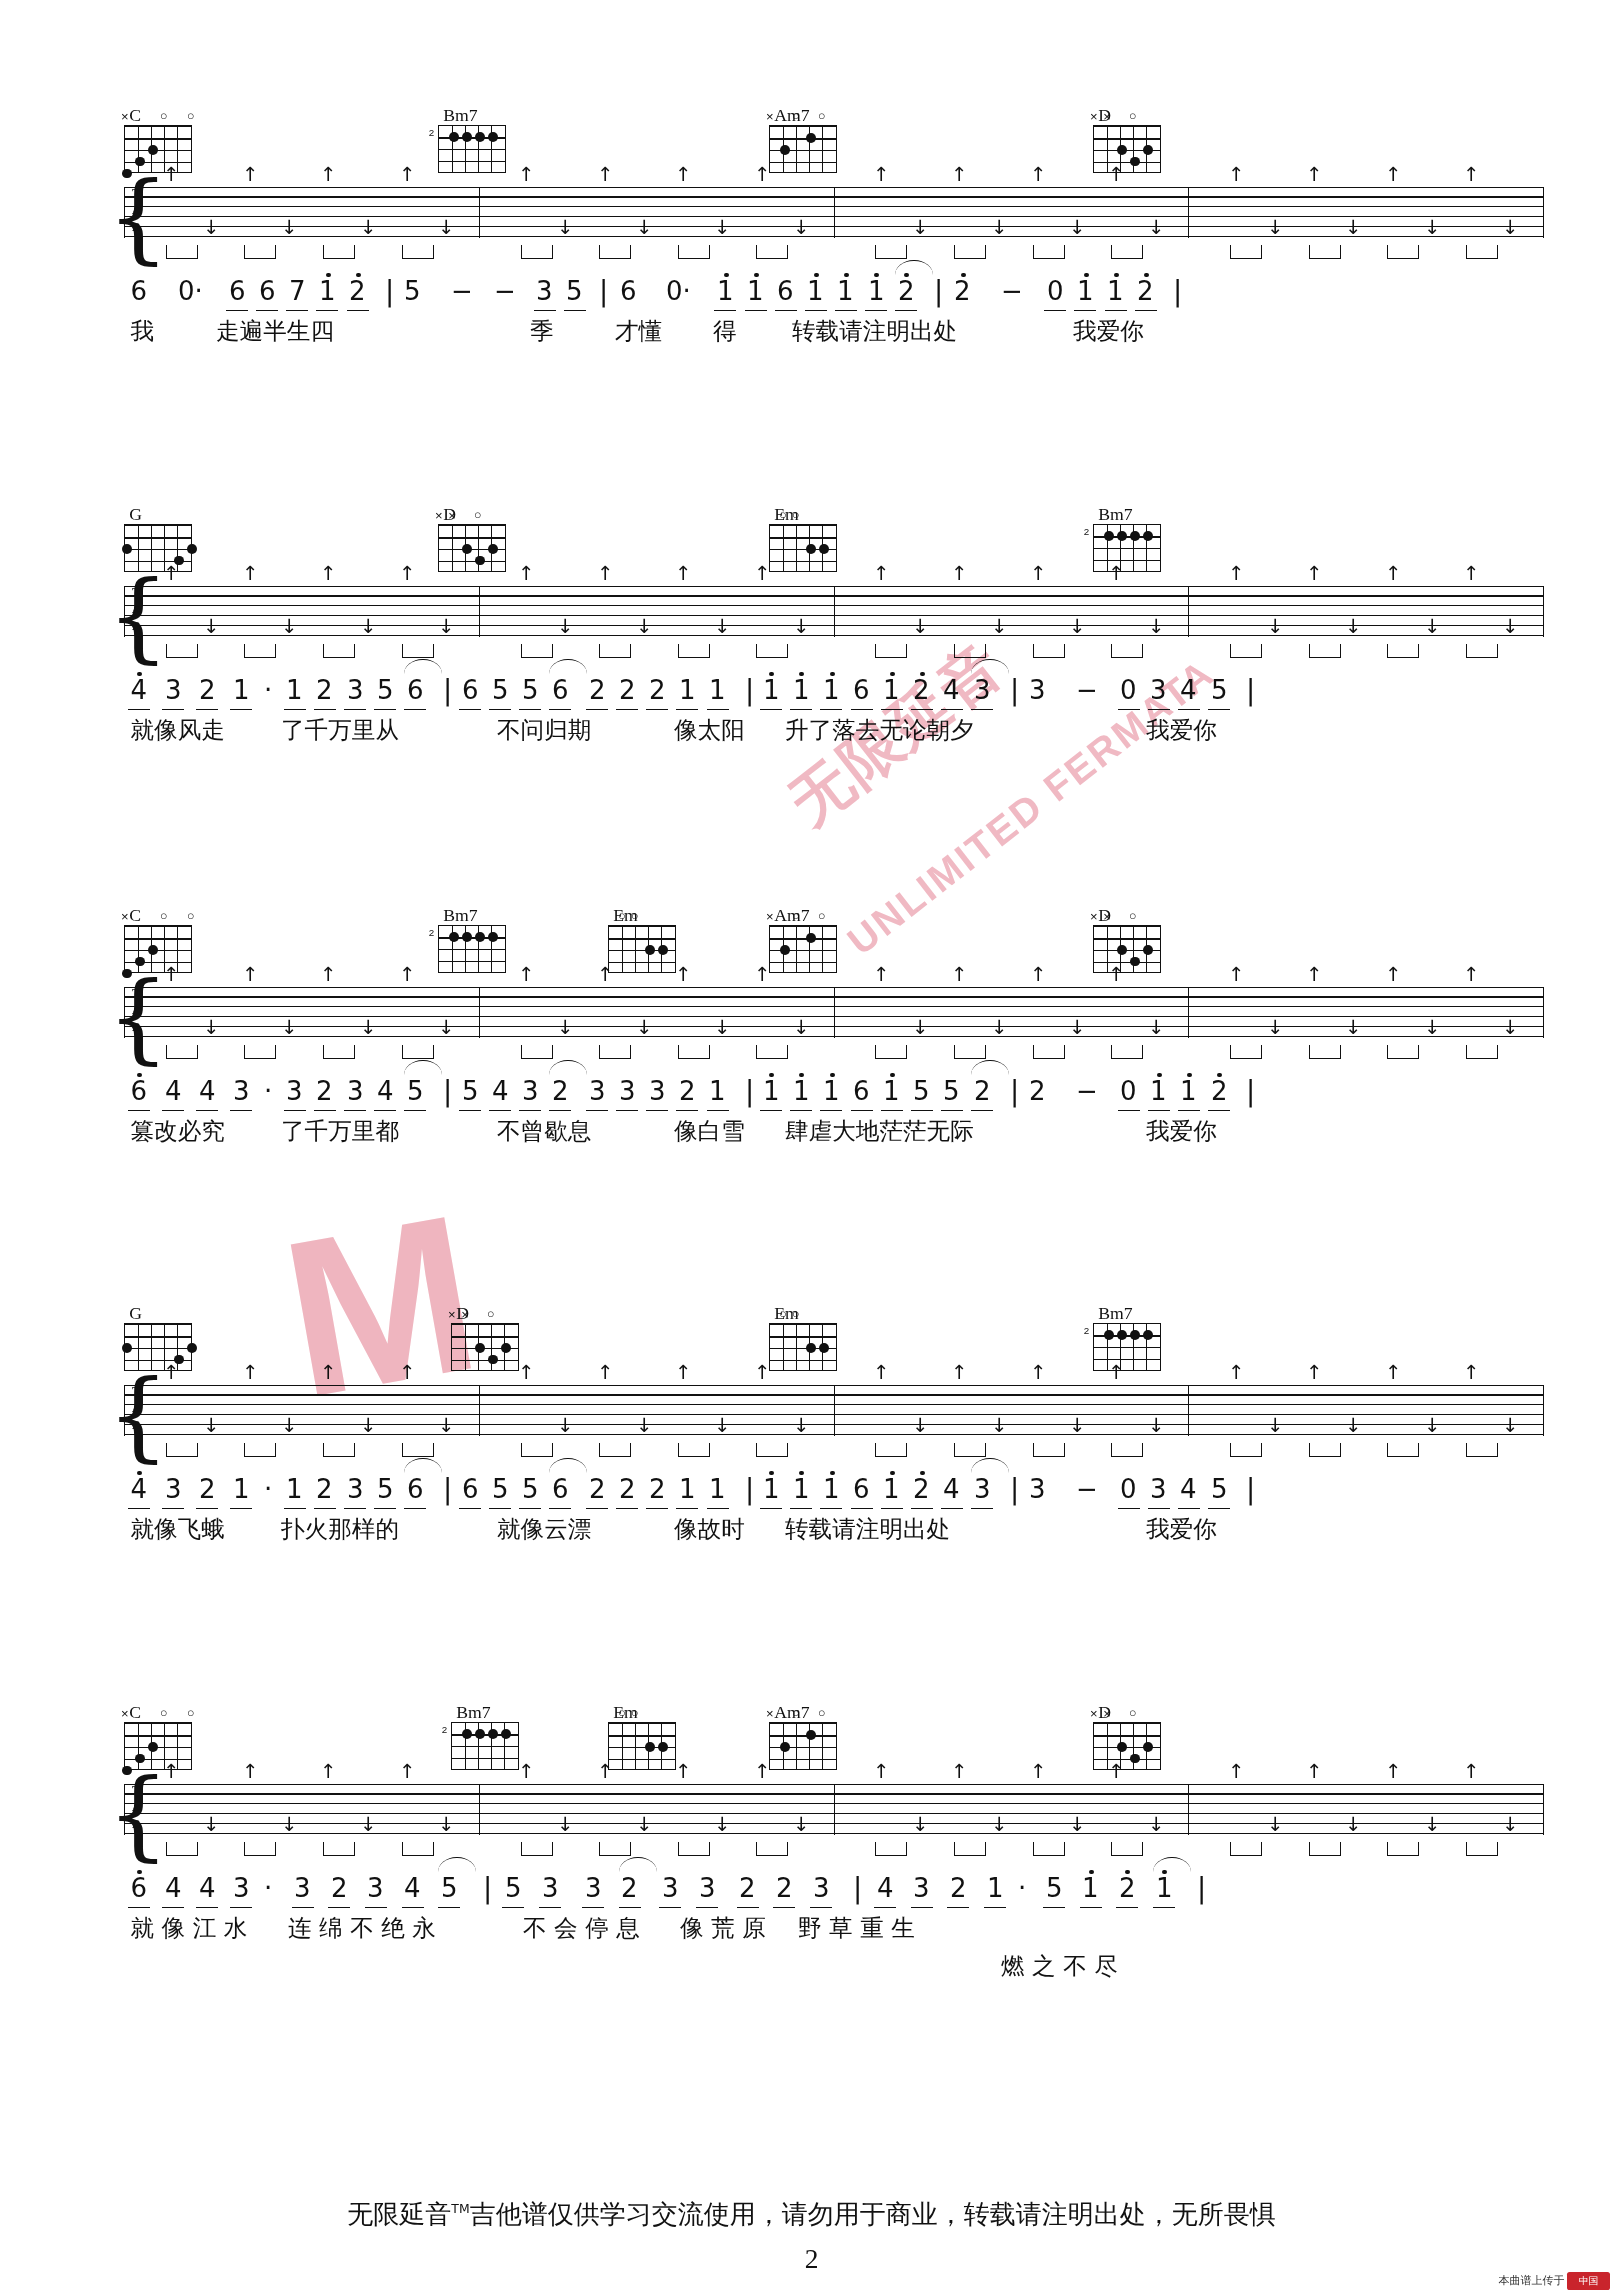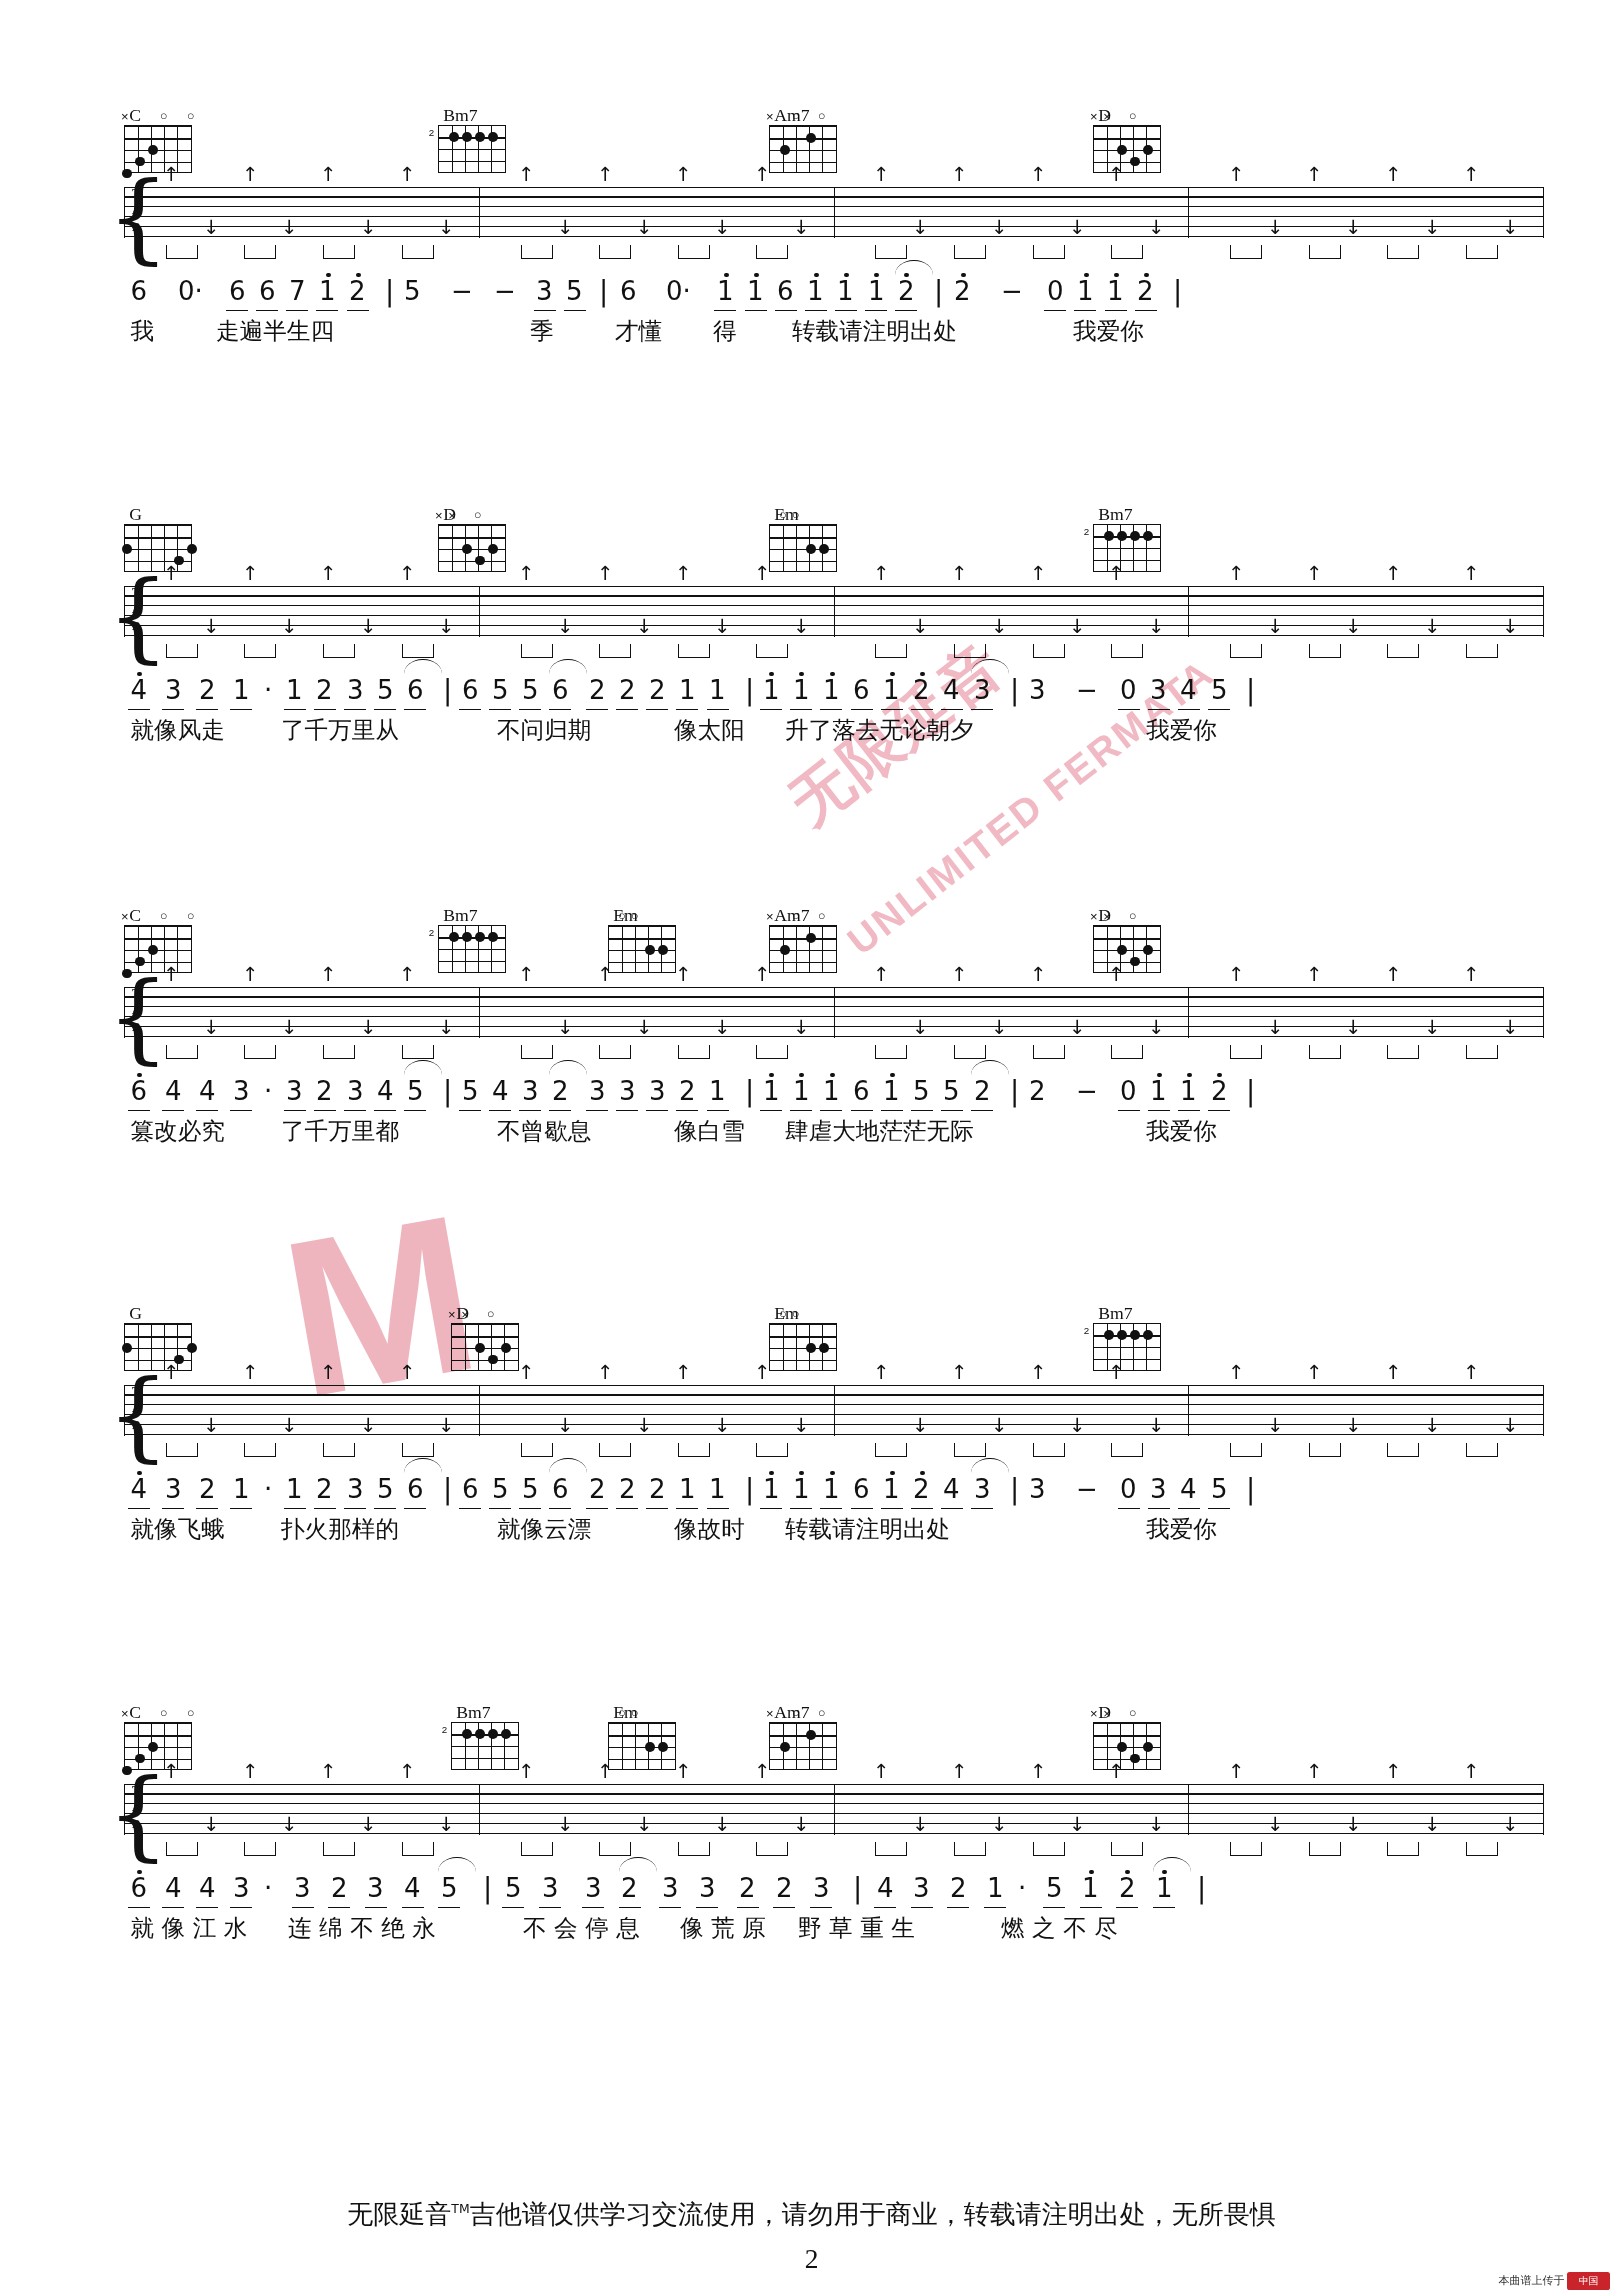--- a/index.html
+++ b/index.html
@@ -1192,21 +1192,21 @@
         <div class="under" style="left: 1029px; top: 33px; width: 22px;"></div>
         <div class="tie" style="left: 1029px; top: -17px;"></div>
         <div class="bar" style="left: 1073px;">|</div>
       </div>
       <div class="lyrline">
         <div class="lyr" style="left: 6.5px;">就 像 江 水</div>
         <div class="lyr" style="left: 164px;">连 绵 不 绝 永</div>
         <div class="lyr" style="left: 399px;">不 会 停 息</div>
         <div class="lyr" style="left: 556px;">像 荒 原</div>
         <div class="lyr" style="left: 674px;">野 草 重 生</div>
-        <div class="lyr" style="left: 877px;">燃 之 不 尽</div>
+        <div class="lyr" style="left: 877px; margin-top: 38px;">燃 之 不 尽</div>
       </div>
     </div>
   </div>
 
 <div id="footer">
   <div class="f1">
     <span>无限延音</span><span class="tm">TM</span><span>吉他谱仅供学习交流使用，请勿用于商业，转载请注明出处，无所畏惧</span>
   </div>
 </div>
 <div id="pagenum">2</div>

